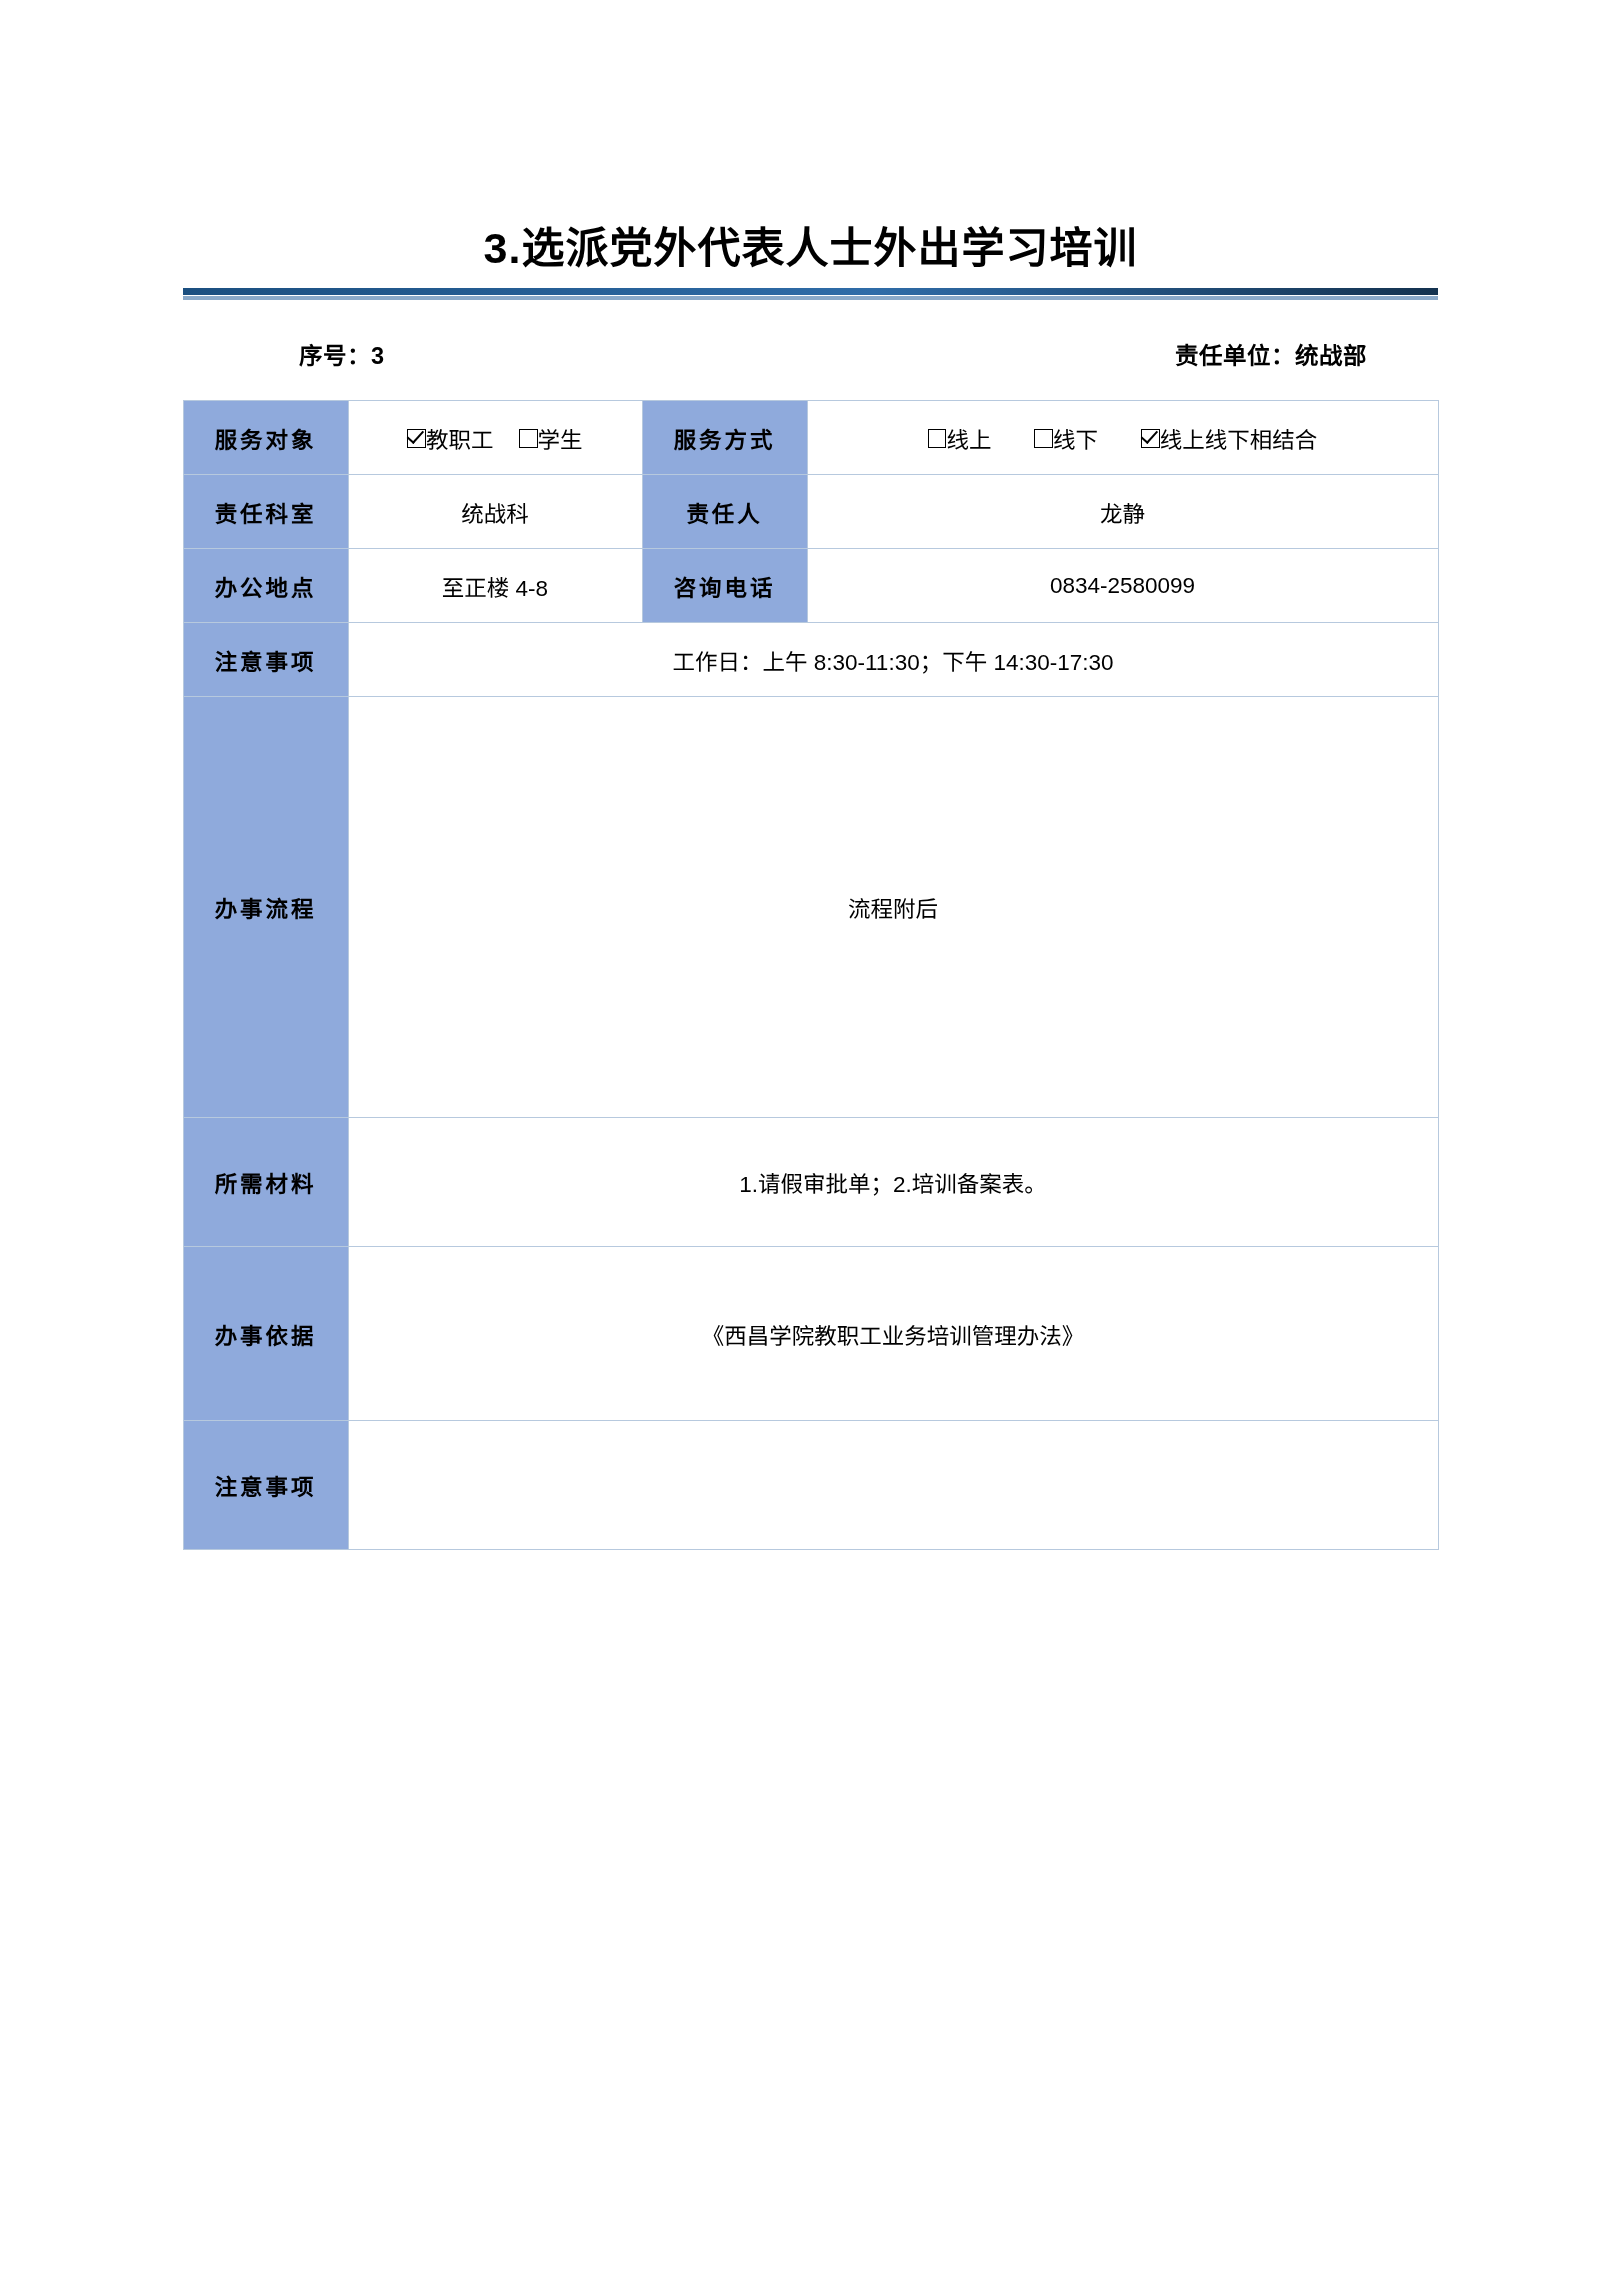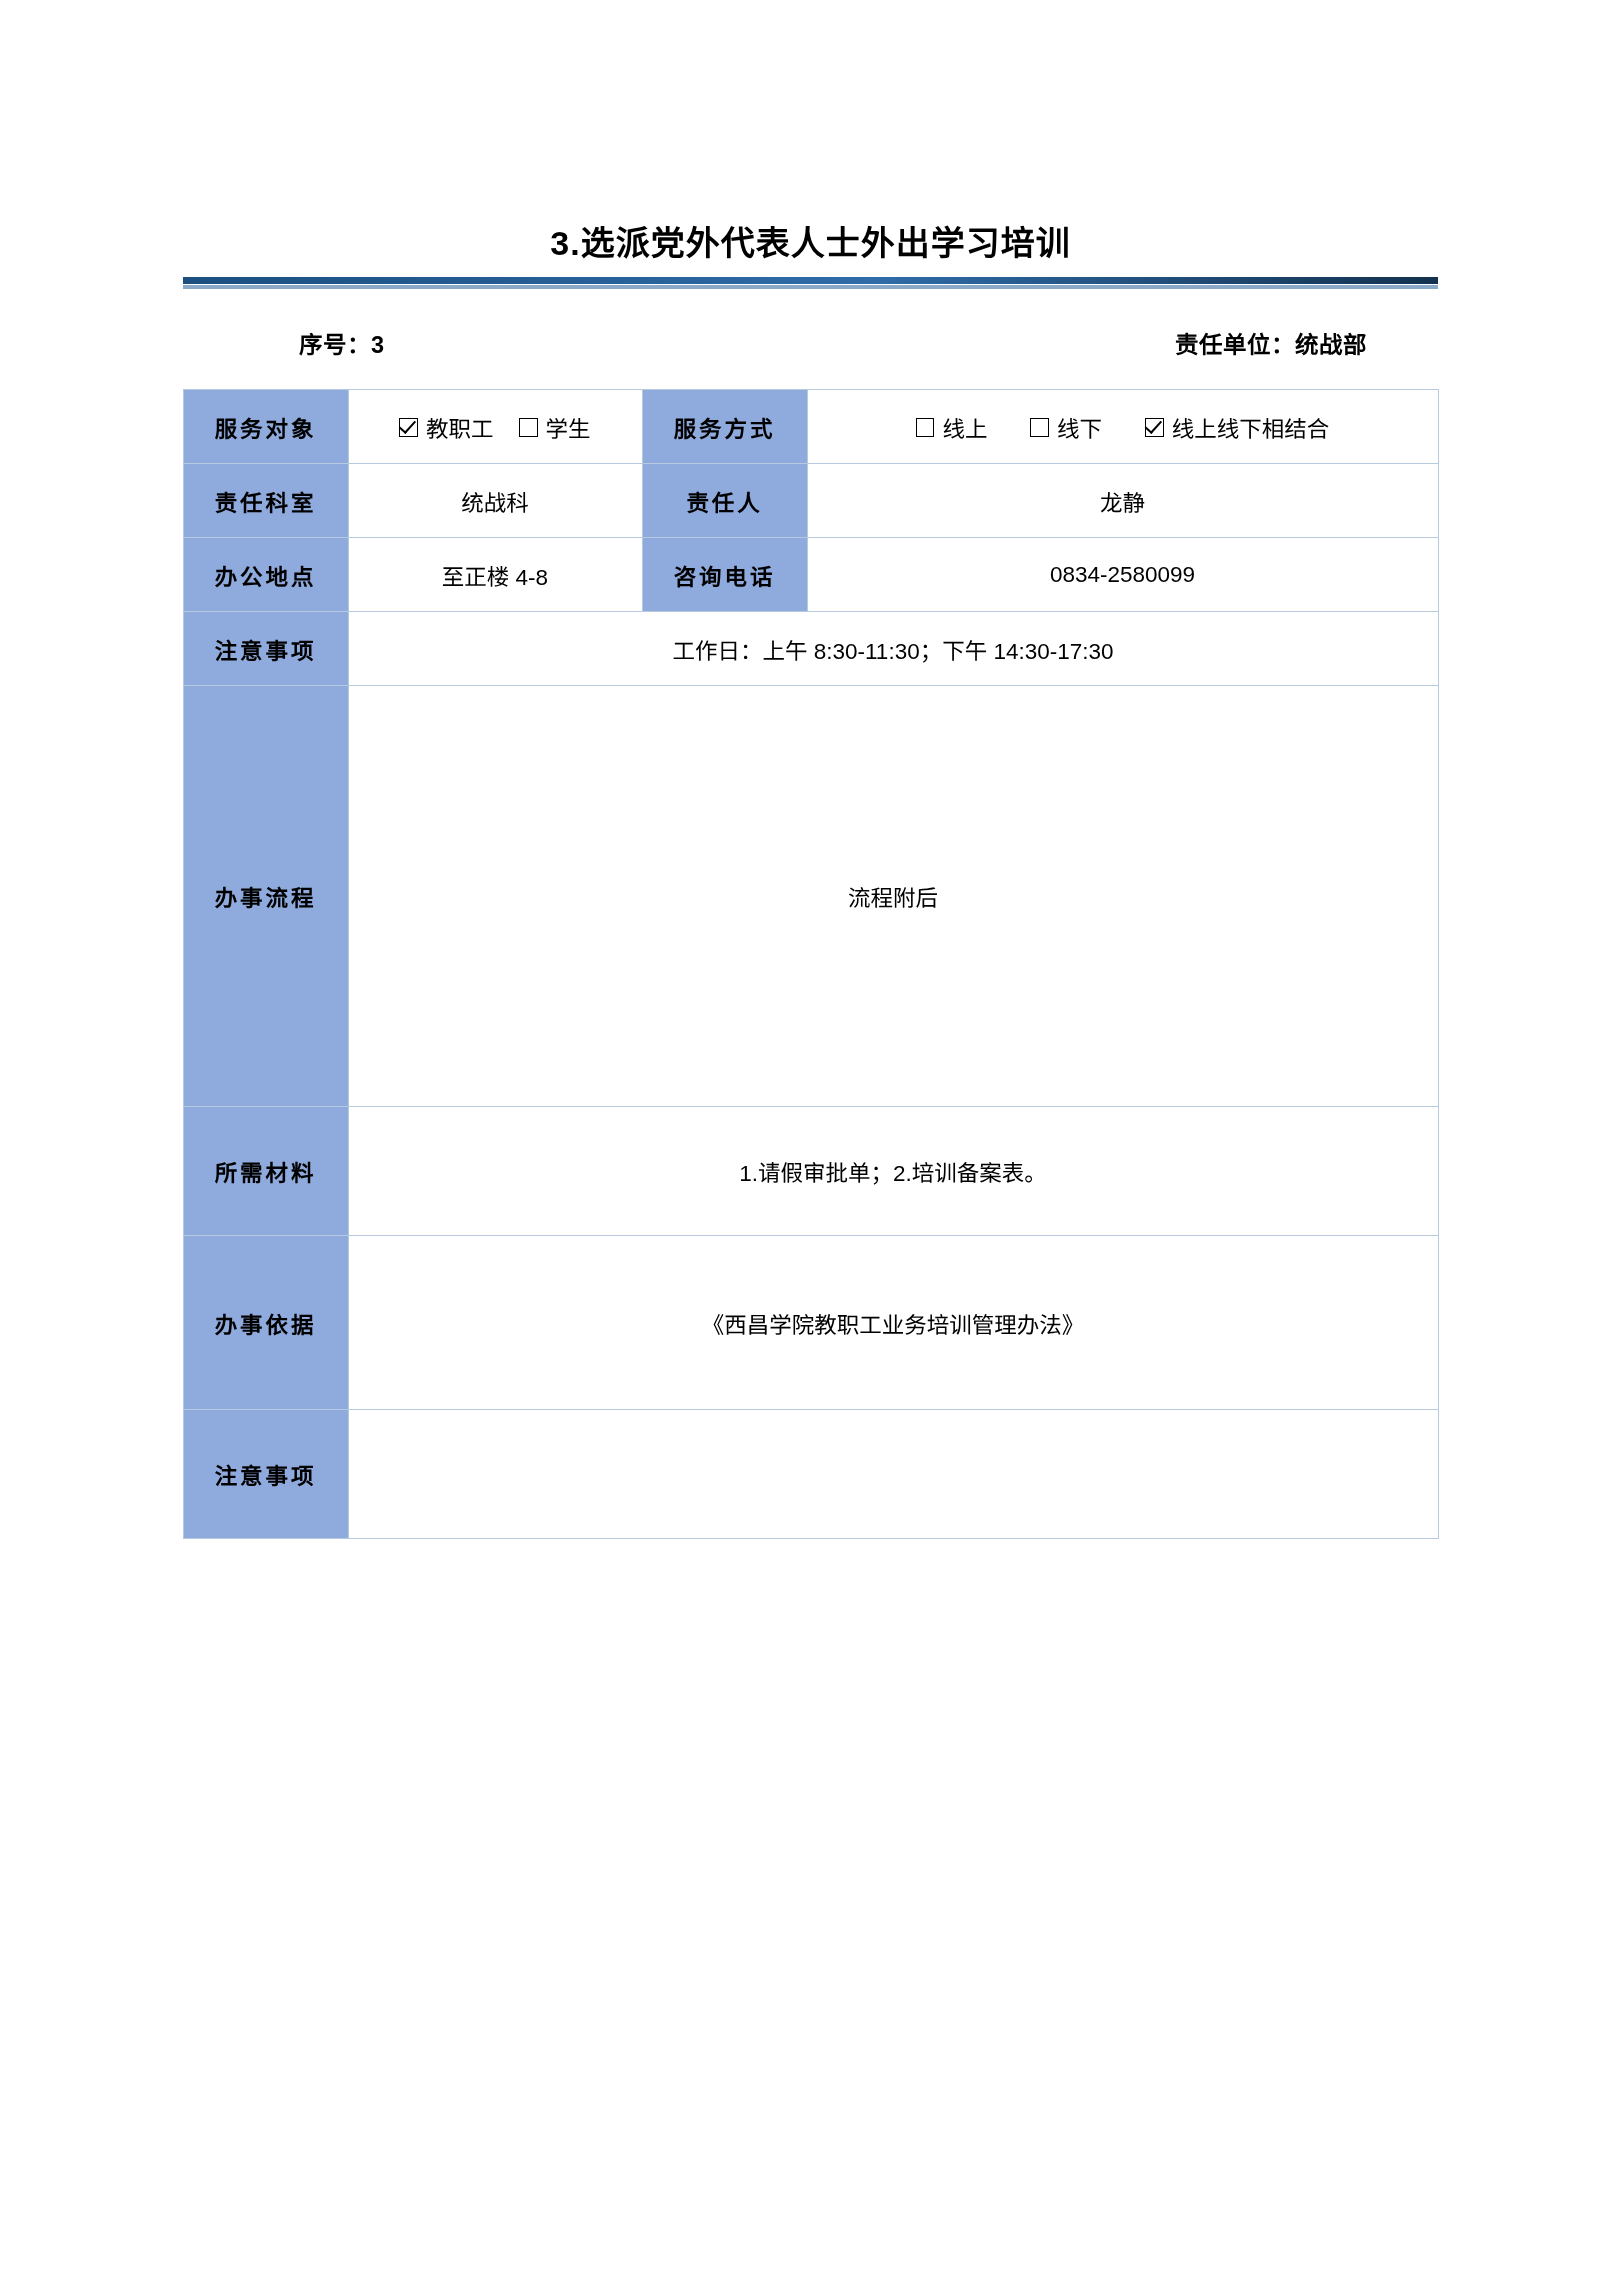--- a/index.html
+++ b/index.html
@@ -22,21 +22,21 @@
     box-sizing: border-box;
     padding: 0;
   }
 
   
   .title-block {
     margin-top: 223px;
     text-align: center;
   }
   .doc-title {
-    font-size: 34px;
+    font-size: 43px;
     font-weight: 700;
     letter-spacing: 1px;
     line-height: 1.2;
     color: #000000;
     margin: 5px;
   }
   .title-rule-wrap {
     margin: 13.7px auto 0 auto;
     width: 1255px;
   }
@@ -102,21 +102,21 @@
     align-items: center;
     justify-content: center;
     gap: 25.5px;
     font-size: 22.5px;
     white-space: nowrap;
   }
   .chk-group.wide { gap: 43px; }
   .chk-item {
     display: inline-flex;
     align-items: center;
-    gap: 8px;
+    gap: 0;
   }
   .box {
     display: inline-block;
     width: 18.6px;
     height: 18.6px;
     border: 1.6px solid #000;
     position: relative;
     top: 1px;
     box-sizing: border-box;
   }

